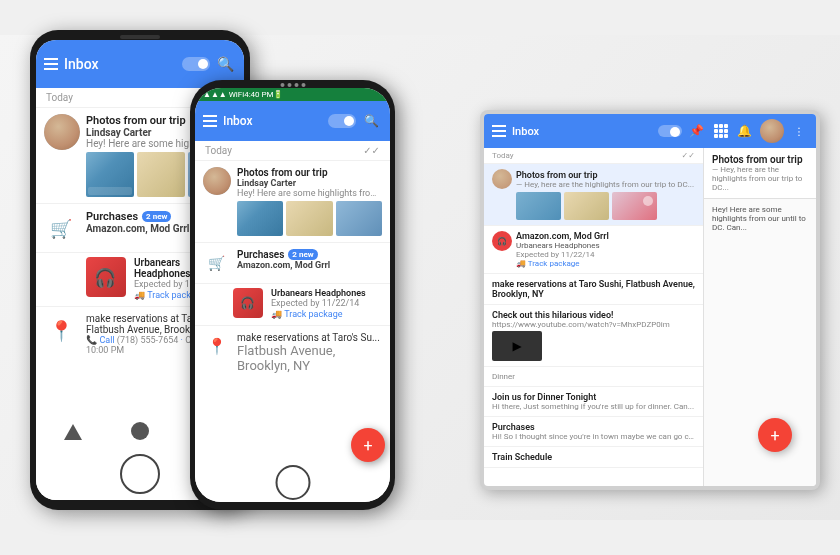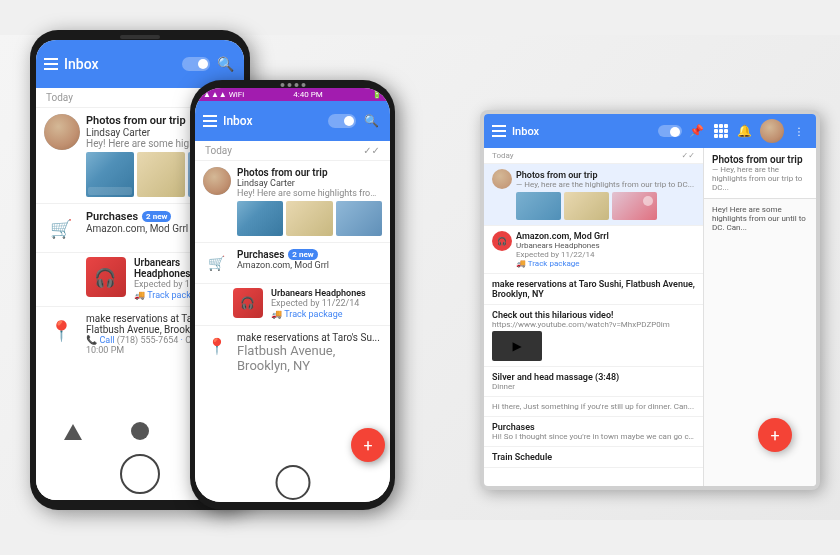--- a/index.html
+++ b/index.html
@@ -285,20 +285,21 @@
       color: #222;
       white-space: nowrap;
       overflow: hidden;
       text-overflow: ellipsis;
     }
     .email-subject.small { font-size: 10px; }
     .email-sender {
       font-size: 10px;
       color: #444;
       white-space: nowrap;
+      font-weight: bold;
     }
     .email-preview {
       font-size: 10px;
       color: #888;
       white-space: nowrap;
       overflow: hidden;
       text-overflow: ellipsis;
     }
     .email-preview.small { font-size: 9px; }
 
@@ -638,21 +639,21 @@
 
   <div class="phone-medium">
     <div class="status-dots">
       <span></span>
         <span></span>
         <span></span>
         <span></span>
     </div>
     <div class="screen">
 
-      <div style="background:#a21caf;color:#fff;font-size:8px;display:flex;justify-content:space-between;padding:2px 8px;flex-shrink:0;">
+      <div style="background:#15803d;color:#fff;font-size:8px;display:flex;padding:2px 8px;flex-shrink:0;">
         <span>▲▲▲ WiFi</span>
         <span>4:40 PM</span>
         <span>🔋</span>
       </div>
 
       <div class="app-toolbar medium">
         <div class="hamburger-icon">
           <span></span>
             <span></span>
             <span></span>
@@ -801,25 +802,25 @@
 
           <div class="desktop-email-row">
             <div class="desktop-email-subject">Check out this hilarious video!</div>
             <div class="desktop-email-preview">https://www.youtube.com/watch?v=MhxPDZP0im</div>
             <div style="display:flex;gap:3px;margin-top:2px;">
               <div style="width:50px;height:30px;background:#333;border-radius:2px;display:flex;align-items:center;justify-content:center;font-size:12px;">▶</div>
             </div>
           </div>
 
           <div class="desktop-email-row">
-            <div class="desktop-email-subject">Silver and head massage (3:48)</div>
             <div class="desktop-email-preview">Dinner</div>
           </div>
 
           <div class="desktop-email-row">
+            <div class="desktop-email-subject">Join us for Dinner Tonight</div>
             <div class="desktop-email-preview">Hi there, Just something if you're still up for dinner. Can...</div>
           </div>
 
           <div class="desktop-email-row">
             <div class="desktop-email-subject">Purchases</div>
             <div class="desktop-email-preview">Hi! So I thought since you're in town maybe we can go check out that new...</div>
           </div>
 
           <div class="desktop-email-row">
             <div class="desktop-email-subject">Train Schedule</div>

